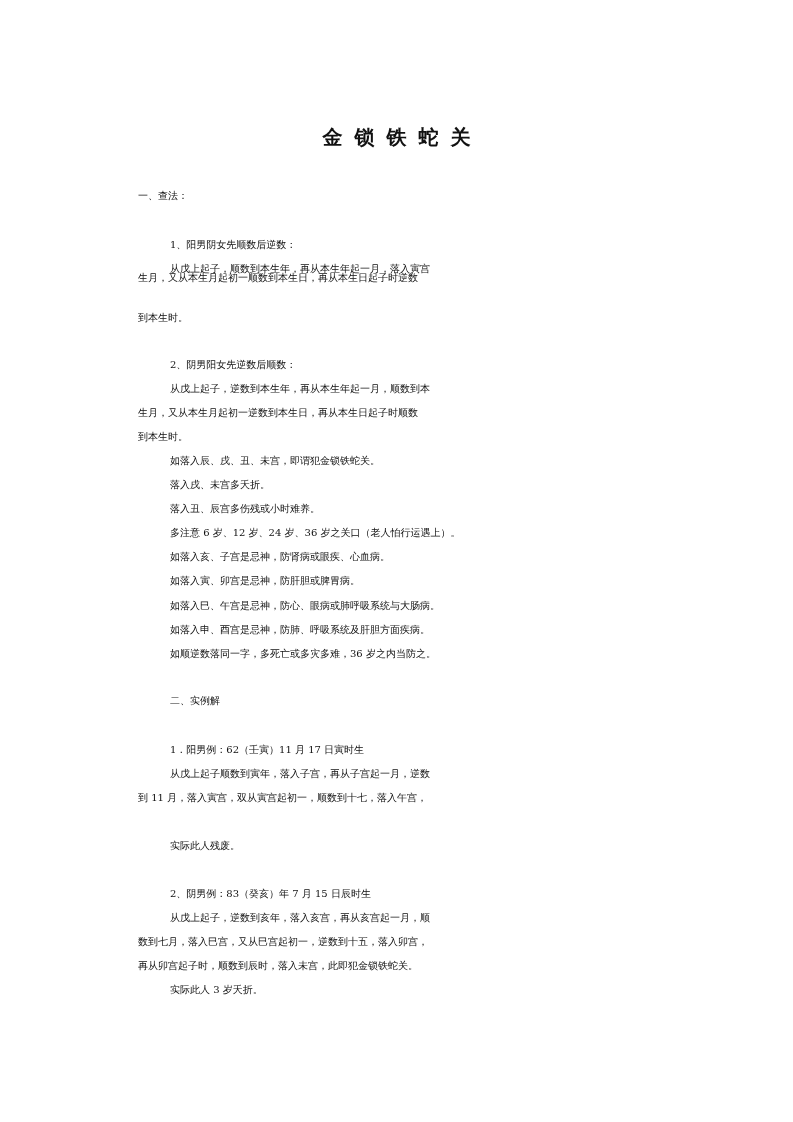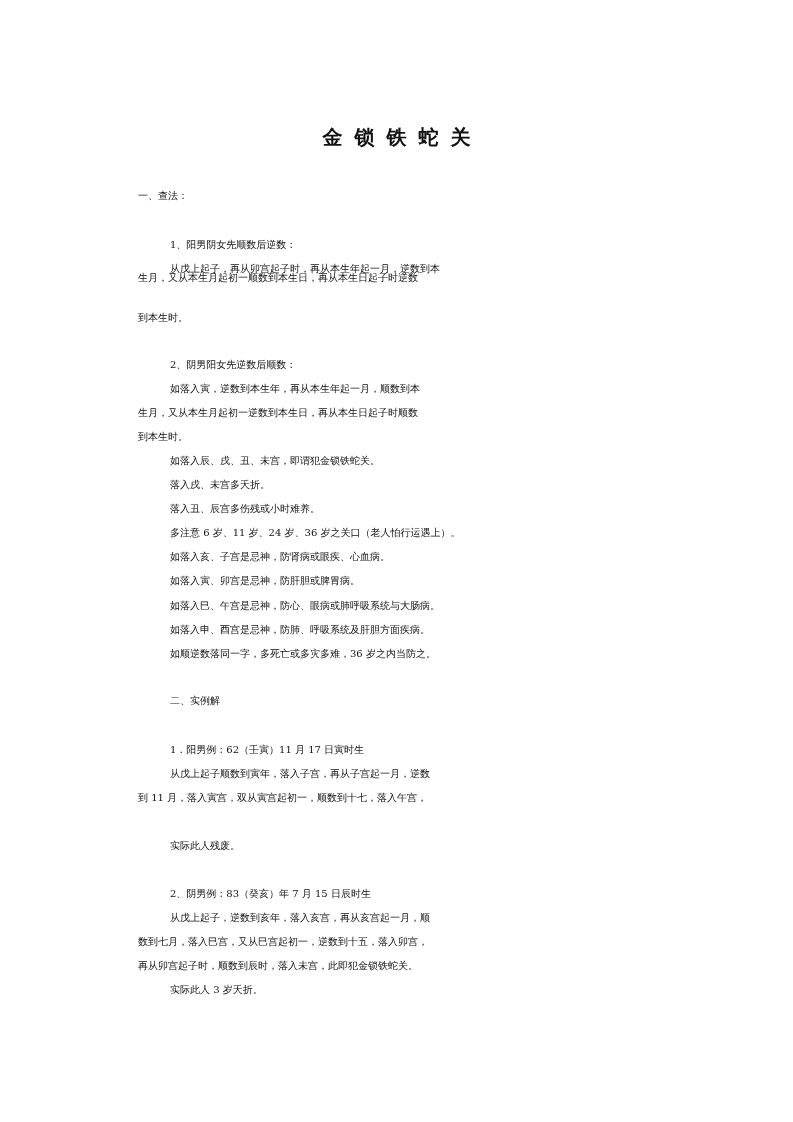--- a/index.html
+++ b/index.html
@@ -15,33 +15,33 @@
 </style>
 </head>
 <body>
 
 <div class="page">
   <div class="title">金锁铁蛇关</div>
 
   <div class="line" style="top:185px">一、查法：</div>
 
   <div class="line ind" style="top:234px">1、阳男阴女先顺数后逆数：</div>
-  <div class="line ind" style="top:258px">从戊上起子，再从卯宫起子时，再从本生年起一月，逆数到本</div>
+  <div class="line ind" style="top:258px">从戊上起子，顺数到本生年，再从本生年起一月，落入寅宫</div>
   <div class="line" style="top:267px">生月，又从本生月起初一顺数到本生日，再从本生日起子时逆数</div>
   <div class="line" style="top:307px">到本生时。</div>
 
   <div class="line ind" style="top:354px">2、阴男阳女先逆数后顺数：</div>
-  <div class="line ind" style="top:378px">如落入寅，逆数到本生年，再从本生年起一月，顺数到本</div>
+  <div class="line ind" style="top:378px">从戊上起子，逆数到本生年，再从本生年起一月，顺数到本</div>
   <div class="line" style="top:402px">生月，又从本生月起初一逆数到本生日，再从本生日起子时顺数</div>
   <div class="line" style="top:426px">到本生时。</div>
 
   <div class="line ind" style="top:450px">如落入辰、戌、丑、未宫，即谓犯金锁铁蛇关。</div>
   <div class="line ind" style="top:498px">落入丑、辰宫多伤残或小时难养。</div>
   <div class="line ind" style="top:474px">落入戌、未宫多夭折。</div>
-  <div class="line ind" style="top:522px">多注意 6 岁、11 岁、24 岁、36 岁之关口（老人怕行运遇上）。</div>
+  <div class="line ind" style="top:522px">多注意 6 岁、12 岁、24 岁、36 岁之关口（老人怕行运遇上）。</div>
   <div class="line ind" style="top:546px">如落入亥、子宫是忌神，防肾病或眼疾、心血病。</div>
   <div class="line ind" style="top:570px">如落入寅、卯宫是忌神，防肝胆或脾胃病。</div>
   <div class="line ind" style="top:595px">如落入巳、午宫是忌神，防心、眼病或肺呼吸系统与大肠病。</div>
   <div class="line ind" style="top:619px">如落入申、酉宫是忌神，防肺、呼吸系统及肝胆方面疾病。</div>
   <div class="line ind" style="top:643px">如顺逆数落同一字，多死亡或多灾多难，36 岁之内当防之。</div>
 
   <div class="line ind" style="top:690px">二、实例解</div>
 
   <div class="line ind" style="top:739px">1．阳男例：62（壬寅）11 月 17 日寅时生</div>
   <div class="line ind" style="top:763px">从戊上起子顺数到寅年，落入子宫，再从子宫起一月，逆数</div>

